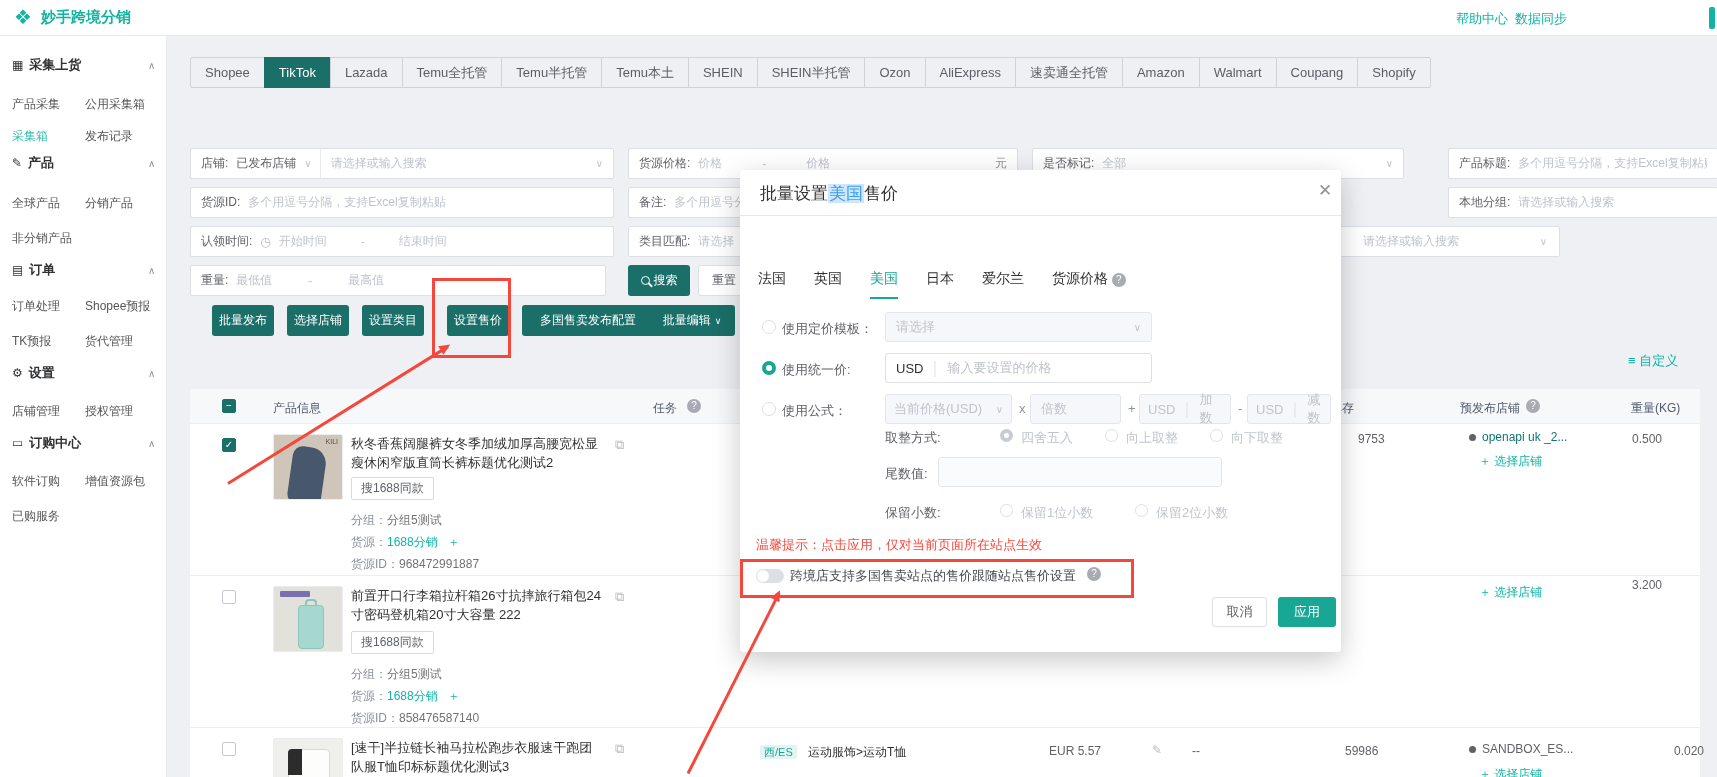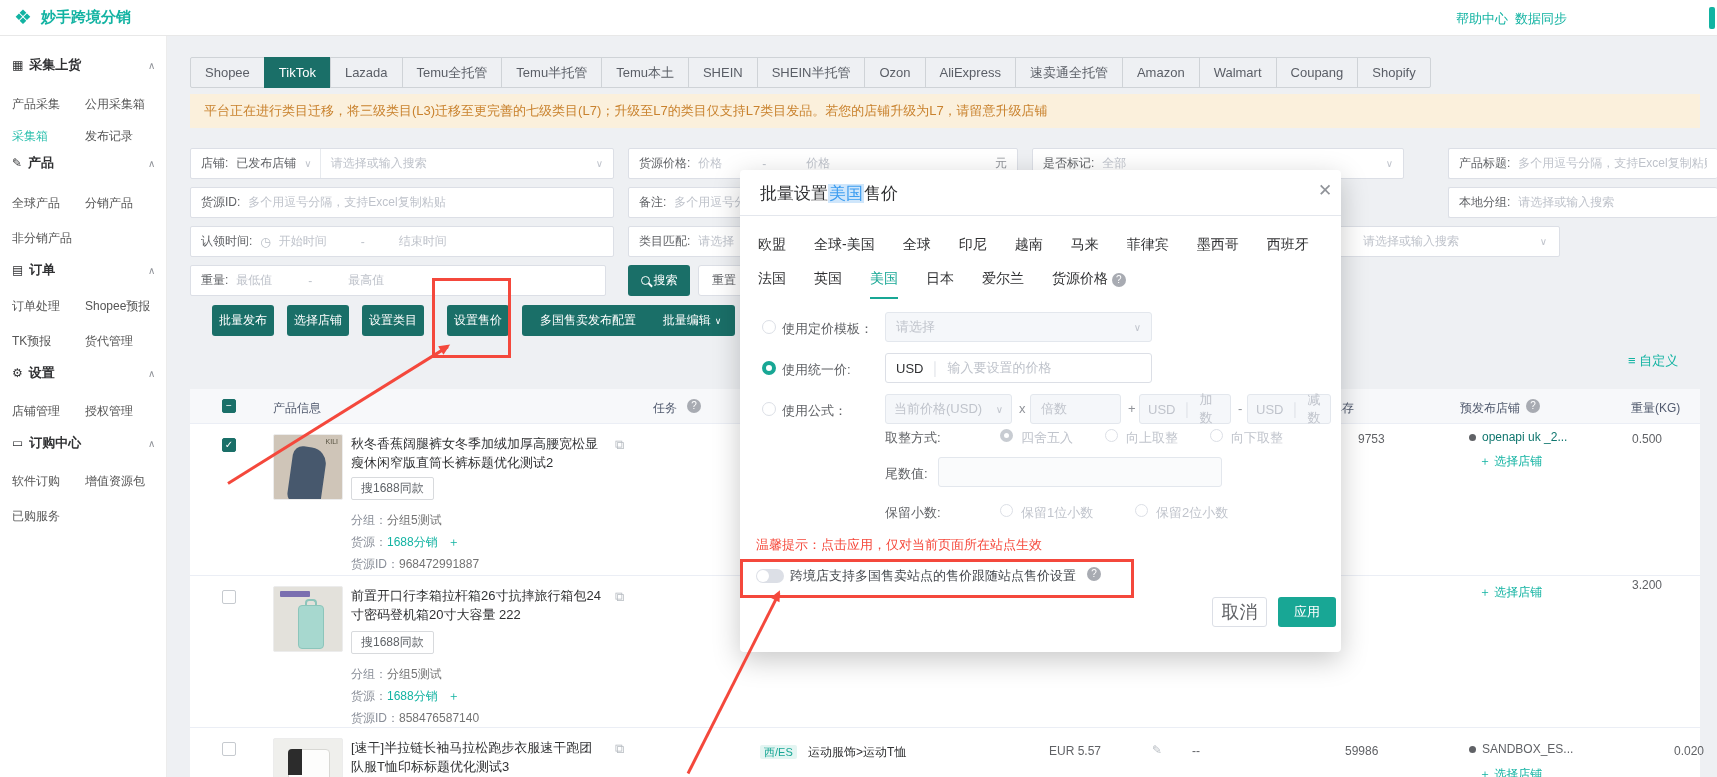--- a/index.html
+++ b/index.html
@@ -80,21 +80,21 @@
   .rad.dsel{border:4px solid #c8ccd2;}
   .mlabel{position:absolute;font-size:13px;color:#606266;white-space:nowrap;}
   .mfield{position:absolute;height:30px;border:1px solid var(--bd);border-radius:3px;display:flex;align-items:center;padding:0 10px;font-size:13px;background:#fff;}
   .mfield.dis{background:#f5f7fa;border-color:#e3e7ed;color:#c0c4cc;}
   .vdiv{color:#dcdfe6;margin:0 8px;}
   .op{position:absolute;color:#909399;font-size:13px;}
   .graytxt{color:#c0c4cc;font-size:13px;white-space:nowrap;}
   .mtip{position:absolute;left:16px;top:366px;color:#f5483b;font-size:13px;white-space:nowrap;}
   .toggle{position:absolute;left:16px;top:399px;width:28px;height:14px;background:#dcdfe6;border-radius:8px;cursor:pointer;}
   .toggle::after{content:'';position:absolute;left:1px;top:1px;width:12px;height:12px;border-radius:50%;background:#fff;}
-  .mbtn-cancel{position:absolute;left:472px;top:427px;width:55px;height:30px;background:#fff;border:1px solid var(--bd);border-radius:3px;font-size:18px;color:#606266;cursor:pointer;}
+  .mbtn-cancel{position:absolute;left:472px;top:427px;width:55px;height:30px;background:#fff;border:1px solid var(--bd);border-radius:3px;font-size:13px;color:#606266;cursor:pointer;}
   .mbtn-apply{position:absolute;left:538px;top:427px;width:58px;height:30px;background:var(--bteal);border:none;border-radius:3px;font-size:13px;color:#fff;cursor:pointer;}
   
   .redbox{position:absolute;border:3px solid var(--red);z-index:40;pointer-events:none;}
   .arrow{position:absolute;height:0;border-top:3px solid var(--red);transform-origin:0 50%;z-index:40;pointer-events:none;}
   .arrow::after{content:'';position:absolute;right:-3px;top:-7px;border-left:11px solid var(--red);border-top:5px solid transparent;border-bottom:5px solid transparent;}
 </style>
 </head>
 <body>
 
 <div class="page">
@@ -168,21 +168,20 @@
     <span class="ptab">SHEIN半托管</span>
     <span class="ptab">Ozon</span>
     <span class="ptab">AliExpress</span>
     <span class="ptab">速卖通全托管</span>
     <span class="ptab">Amazon</span>
     <span class="ptab">Walmart</span>
     <span class="ptab">Coupang</span>
     <span class="ptab">Shopify</span>
   </div>
 
-  <div class="banner">平台正在进行类目迁移，将三级类目(L3)迁移至更完善的七级类目(L7)；升级至L7的类目仅支持L7类目发品。若您的店铺升级为L7，请留意升级店铺</div>
 
   <div class="fbox" style="left:190px;top:148px;width:424px">
     <span class="lbl">店铺:</span>
     <span style="display:flex;align-items:center;height:29px;padding-right:8px;border-right:1px solid #e7eaee">
       <span>已发布店铺</span>
         <span class="caret">∨</span>
     </span>
     <span class="ph" style="margin-left:10px">请选择或输入搜索</span>
     <span class="caret mr-auto">∨</span>
   </div>
@@ -325,31 +324,20 @@
     <span class="cellnum" style="position:absolute;left:1484px;top:16px">0.020</span>
   </div>
 
   <div class="modal">
     <div class="mtitle">
       <span>批量设置</span><span class="hl">美国</span><span>售价</span>
     </div>
     <span class="mclose">✕</span>
     <div class="mdiv"></div>
 
-    <div class="ctabs" style="top:66px">
-      <span class="ctab">欧盟</span>
-      <span class="ctab">全球-美国</span>
-      <span class="ctab">全球</span>
-      <span class="ctab">印尼</span>
-      <span class="ctab">越南</span>
-      <span class="ctab">马来</span>
-      <span class="ctab">菲律宾</span>
-      <span class="ctab">墨西哥</span>
-      <span class="ctab">西班牙</span>
-    </div>
     <div class="ctabs" style="top:100px">
       <span class="ctab">法国</span>
       <span class="ctab">英国</span>
       <span class="ctab act">美国</span>
       <span class="ctab">日本</span>
       <span class="ctab">爱尔兰</span>
       <span class="ctab"><span>货源价格</span> <span class="qicon">?</span></span>
     </div>
 
     <span class="rad" style="position:absolute;left:22px;top:150px"></span>

